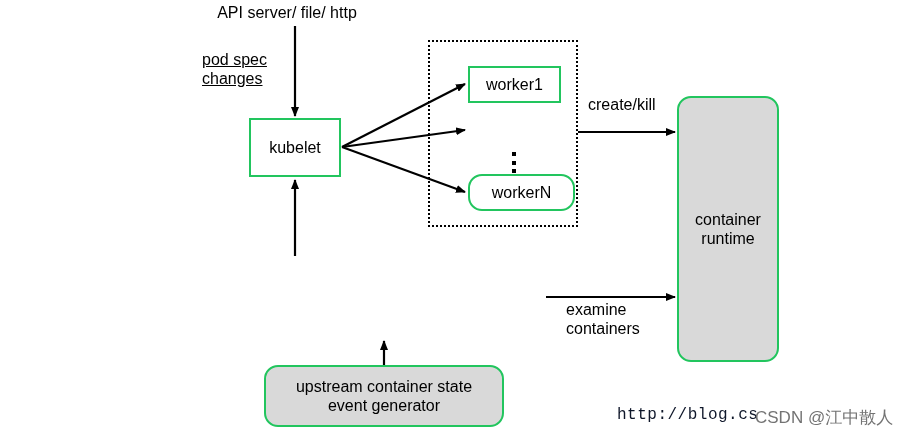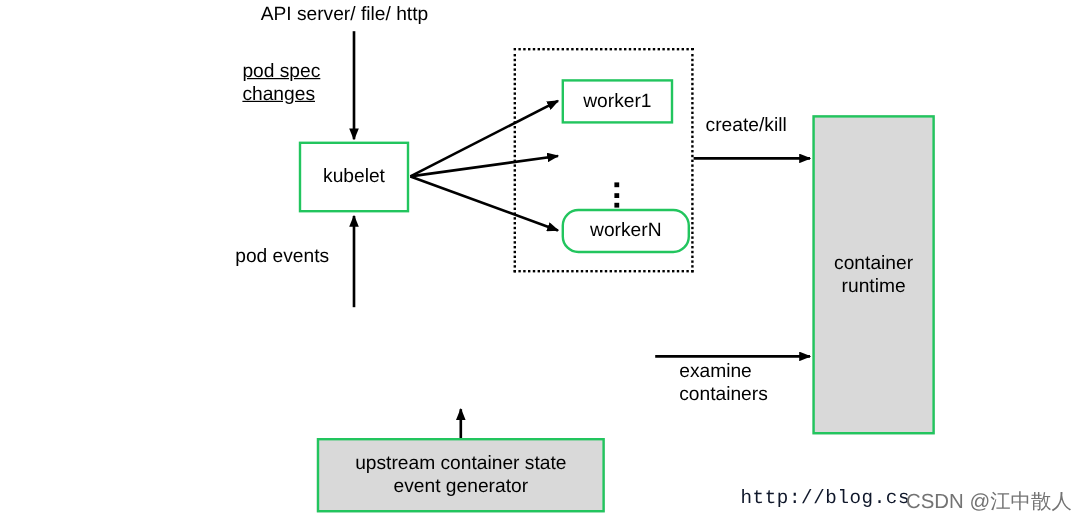--- a/index.html
+++ b/index.html
@@ -32,20 +32,21 @@
     align-items: center;
     justify-content: center;
     text-align: center;
     color: #000000;
     font-size: 16px;
     line-height: 19px;
     white-space: pre-line;
   }
   .node.shaded {
     background: #d9d9d9;
+    border-radius: 14px;
   }
   .dotted-group {
     position: absolute;
     box-sizing: border-box;
     border: 2px dotted #000000;
     background: transparent;
   }
   .vdots {
     position: absolute;
     width: 4px;
@@ -86,21 +87,20 @@
 </head>
 <body>
 
 <div id="canvas">
 
   <div class="label" style="left:202px; top:3px; width:170px; text-align:center;">API server/ file/ http</div>
 
   <div class="label" style="left:202px; top:50px; width:88px; text-align:left;text-decoration:underline;">pod spec
 changes</div>
 
-  <div class="label" style="left:196px; top:204px; width:92px; text-align:left;">pod events</div>
 
   <div class="label" style="left:588px; top:95px; width:96px; text-align:left;">create/kill</div>
 
   <div class="label" style="left:566px; top:300px; width:110px; text-align:left;">examine
 containers</div>
 
   <div class="dotted-group" style="left:428px; top:40px; width:150px; height:187px;"></div>
 
   <svg class="edges" viewBox="0 0 908 440">
     <defs>

